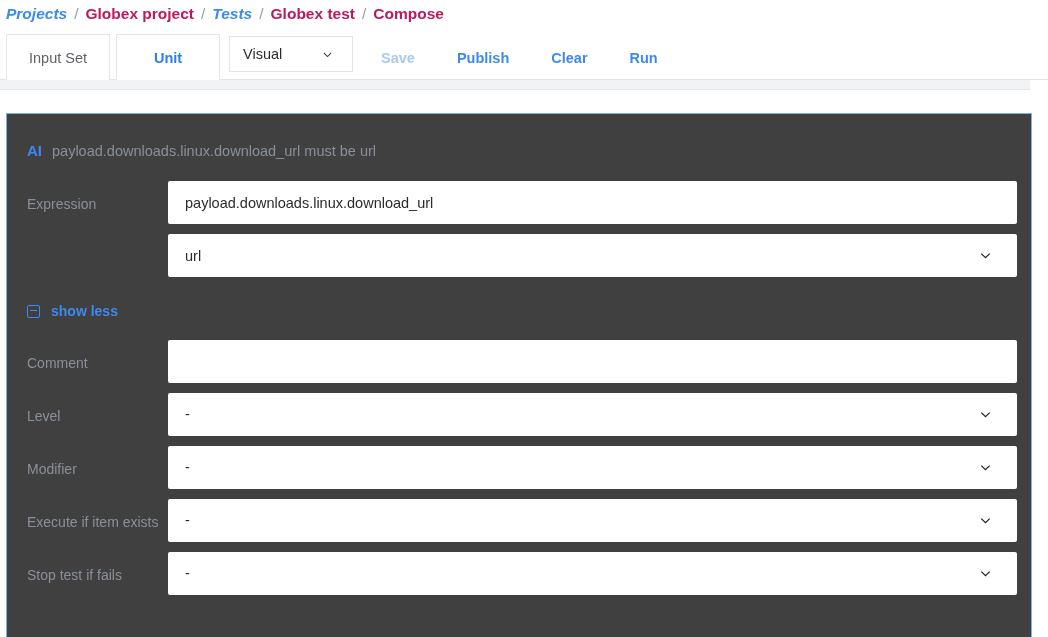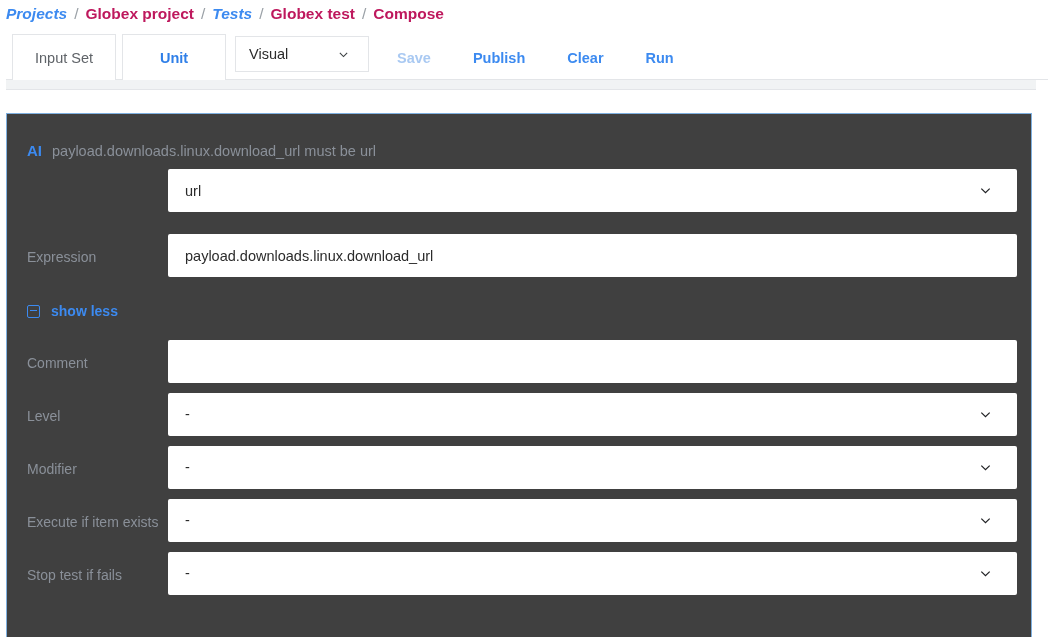--- a/index.html
+++ b/index.html
@@ -31,21 +31,20 @@
     color: #9aa0a6;
     font-weight: normal;
     margin: 0 7px;
   }
 
   
   .toolbar-wrap {
     position: relative;
     border-bottom: 1px solid #e3e5e8;
     height: 52px;
-    margin-left: 6px;
   }
   .toolbar {
     display: flex;
     align-items: stretch;
     height: 52px;
     padding-left: 6px;
   }
   .tab {
     display: flex;
     align-items: center;
@@ -62,21 +61,21 @@
   }
   .tab.active {
     color: #2f7fe8;
     font-weight: bold;
     margin-left: 6px;
   }
   .select-box {
     display: flex;
     align-items: center;
     justify-content: space-between;
-    width: 134px;
+    width: 124px;
     height: 36px;
     margin: 8px 0 0 9px;
     padding: 0 19px 0 13px;
     border: 1px solid #e3e5e8;
     background: #ffffff;
     font-size: 14.5px;
     color: #2b2b2b;
     cursor: pointer;
   }
   .chev {
@@ -250,40 +249,40 @@
 </div>
 
 <div class="panel">
 
   <div class="ai-row">
     <span class="ai-tag">AI</span>
     <span class="ai-text">payload.downloads.linux.download_url must be url</span>
   </div>
 
   
-  <div class="field-row row-gap-sm">
-    <div class="field-label"></div>
-    <div class="field-control">
-      <div class="select-field">
-        <span>url</span>
-        <span class="chev">
-          <svg viewBox="0 0 14 14" width="13" height="13">
-              <path d="M2.5 5 L7 9.4 L11.5 5" fill="none" stroke="#202124" stroke-width="1.3"></path>
-            </svg>
-        </span>
-      </div>
-    </div>
-  </div>
-
-  
   <div class="field-row" style="margin-top:22px;">
     <div class="field-label">Expression</div>
     <div class="field-control">
       <div class="input-box">
         <span>payload.downloads.linux.download_url</span>
+      </div>
+    </div>
+  </div>
+
+  
+  <div class="field-row row-gap-sm">
+    <div class="field-label"></div>
+    <div class="field-control">
+      <div class="select-field">
+        <span>url</span>
+        <span class="chev">
+          <svg viewBox="0 0 14 14" width="13" height="13">
+              <path d="M2.5 5 L7 9.4 L11.5 5" fill="none" stroke="#202124" stroke-width="1.3"></path>
+            </svg>
+        </span>
       </div>
     </div>
   </div>
 
   
   <div class="show-less">
     <span class="minus-sq"></span>
     <span>show less</span>
   </div>
 

